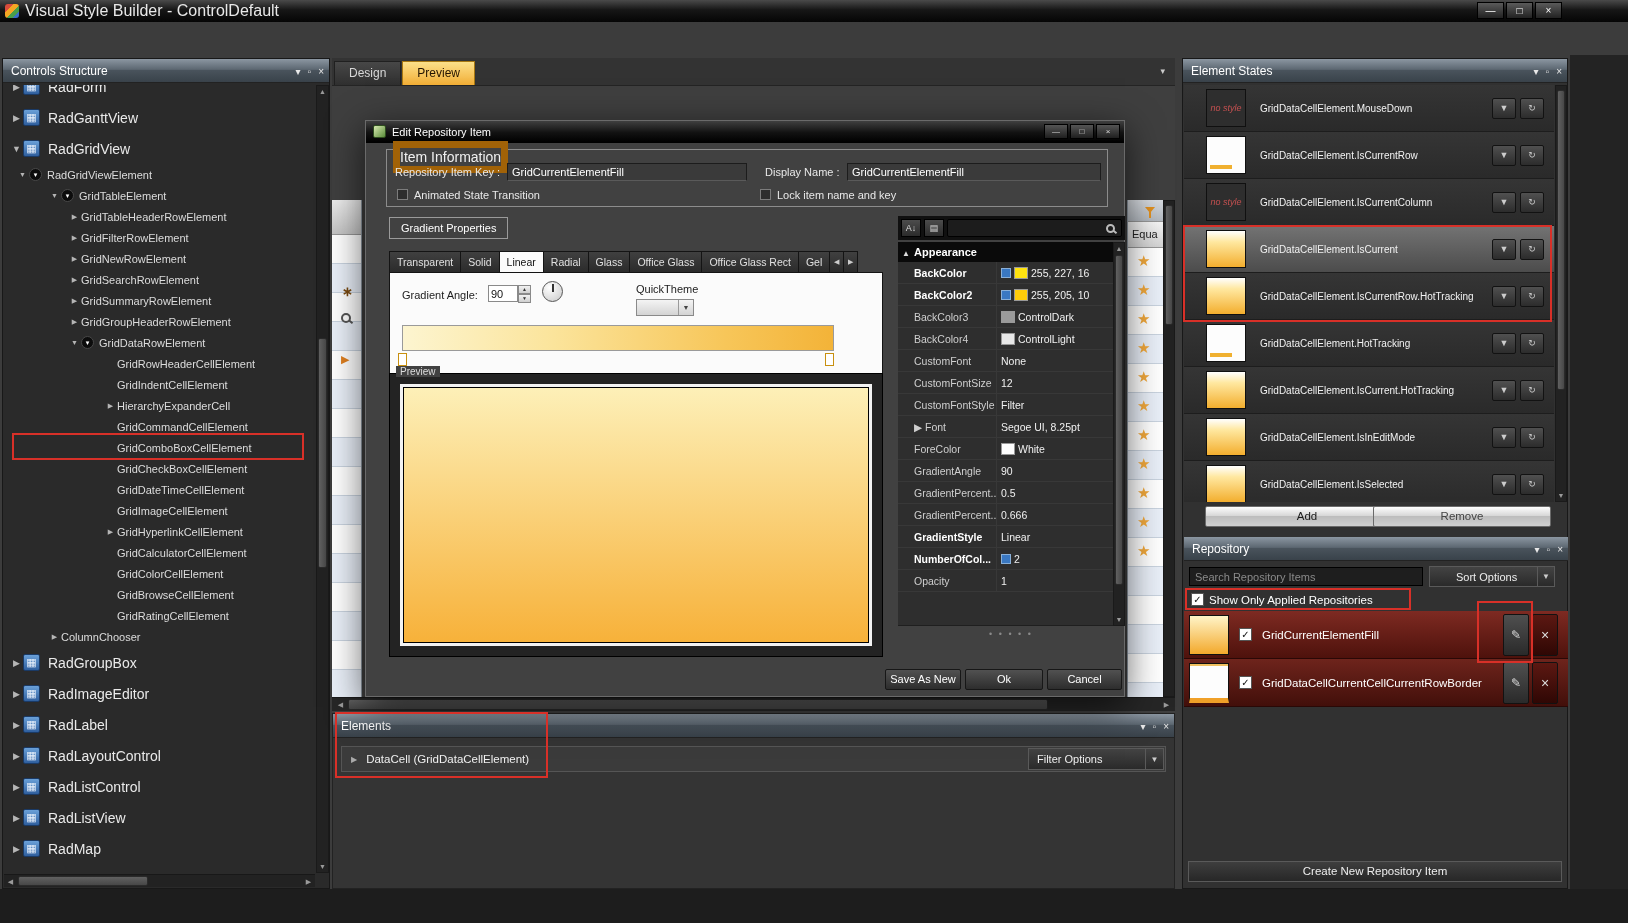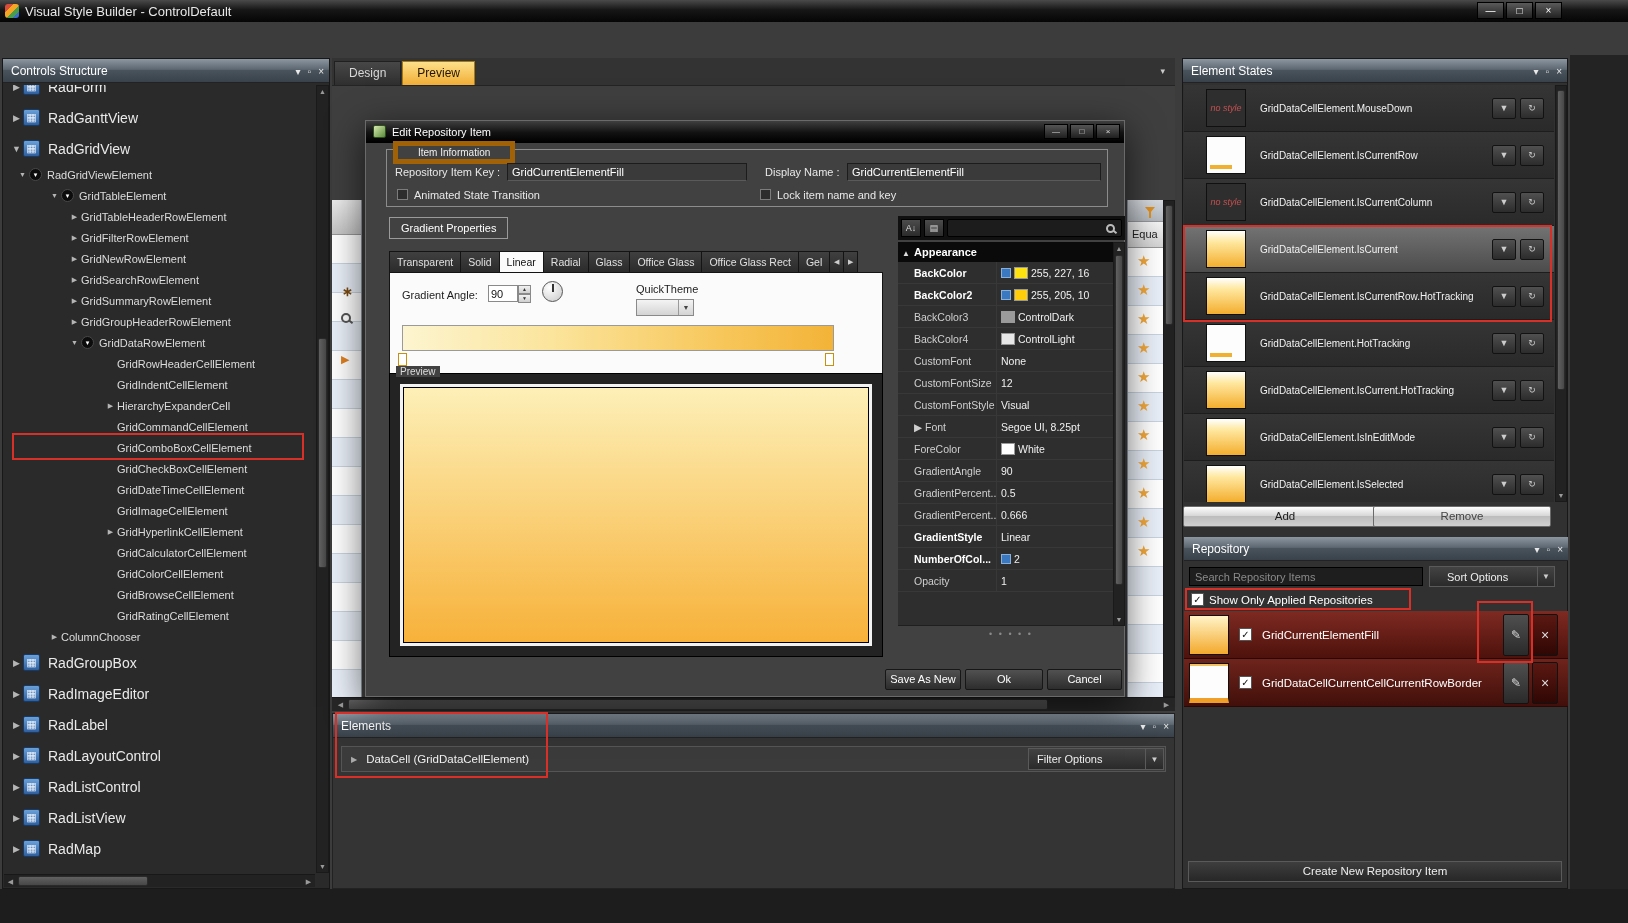--- a/index.html
+++ b/index.html
@@ -2,21 +2,21 @@
 <html><head>
 <meta charset="utf-8">
 <style>
 *{margin:0;padding:0;box-sizing:border-box}
 html,body{width:1628px;height:923px;overflow:hidden;background:#3c3c3c;font-family:"Liberation Sans",sans-serif}
 #app{position:relative;width:1628px;height:923px;font-size:12px}
 
 
 #titlebar{position:absolute;left:0;top:0;width:1628px;height:22px;background:linear-gradient(180deg,#4a4a4a,#161616 45%,#050505);display:flex;align-items:center;padding-left:5px;z-index:30}
 .app-icon{width:14px;height:14px;border-radius:3px;background:linear-gradient(135deg,#d84c3c 0 30%,#f5a623 30% 55%,#4a9e4a 55% 78%,#3a6cc8 78%);margin-right:6px;flex:none}
-#window-title{color:#e8e8e8;font-size:13px;white-space:nowrap}
+#window-title{color:#e8e8e8;font-size:16px;white-space:nowrap}
 #win-btns{position:absolute;right:66px;top:2px;display:flex;gap:2px}
 .wbtn{width:27px;height:17px;background:linear-gradient(180deg,#5a5a5a,#222);border:1px solid #000;color:#fff;font-size:10px;display:flex;align-items:center;justify-content:center}
 #menubar{position:absolute;left:0;top:22px;width:1628px;height:33px;background:#282828;border-bottom:1px solid #191919;display:flex;align-items:center;padding-left:4px;z-index:29}
 .menu-item{color:#e8e8e8;font-size:12px;padding:4px 10px}
 #right-band{position:absolute;left:1570px;top:55px;width:58px;height:834px;background:#232323}
 #bottom-strip{position:absolute;left:0;top:889px;width:1628px;height:34px;background:#1d1d1d}
 
 
 .phead{height:24px;background:linear-gradient(180deg,#8b96a1,#5d6872 45%,#49535c 50%,#39424a);position:relative;border-bottom:1px solid #222}
 .ptitle{color:#fff;font-size:12px;line-height:24px;padding-left:8px;white-space:nowrap}
@@ -71,21 +71,21 @@
 #c-hscroll{position:absolute;left:0;top:611px;width:843px;height:14px;background:#262626;border-top:1px solid #1a1a1a}
 
 
 #dialog{position:absolute;left:365px;top:120px;width:760px;height:577px;background:#414141;border:1px solid #6a6a6a;box-shadow:0 10px 35px rgba(0,0,0,.65);z-index:20}
 .dlg-title{height:22px;background:linear-gradient(180deg,#3f3f3f,#121212 55%,#000);display:flex;align-items:center;padding:0 4px;border-bottom:1px solid #000}
 .dlg-icon{width:13px;height:13px;border-radius:2px;background:linear-gradient(135deg,#d8eab0,#5a8c3a);border:1px solid #2f4f1f;margin:0 6px 0 3px;flex:none}
 .dlg-title .t{color:#fff;font-size:11px}
 .dbtns{margin-left:auto;display:flex;gap:2px}
 .dbtn{width:24px;height:15px;background:linear-gradient(180deg,#555,#1f1f1f);border:1px solid #000;color:#ddd;font-size:8px;display:flex;align-items:center;justify-content:center}
 .group{position:absolute;left:20px;top:28px;width:722px;height:58px;border:1px solid #8c8c8c}
-.group-label{position:absolute;left:6px;top:-9px;padding:1px 20px;border:5px solid #a16207;background:#414141;color:#f0f0f0;font-size:10px}
+.group-label{position:absolute;left:6px;top:-9px;padding:1px 0;border:7px solid #a16207;background:#414141;color:#f0f0f0;font-size:14px}
 .flabel{position:absolute;color:#e8e8e8;font-size:11px;white-space:nowrap}
 .tbox{position:absolute;height:18px;background:#3a3a3a;border:1px solid #1c1c1c;border-bottom-color:#5a5a5a;color:#fff;font-size:11px;padding:0 4px;font-family:inherit;outline:none}
 .cbx{position:absolute;width:11px;height:11px;background:#2d2d2d;border:1px solid #7c7c7c}
 .gp-tab{position:absolute;left:23px;top:96px;padding:4px 11px;border:1px solid #9a9a9a;background:#414141;color:#fff;font-size:11px}
 #style-tabs{position:absolute;left:23px;top:130px;display:flex;height:22px}
 .stab{padding:4px 7px;font-size:10.5px;color:#e0e0e0;background:linear-gradient(180deg,#404040,#2b2b2b);border:1px solid #141414;margin-right:-1px;white-space:nowrap}
 .stab.active{background:#fbfbfb;color:#101010;z-index:2}
 .stab-scroll{width:15px;display:flex;align-items:center;justify-content:center;font-size:7px;color:#ccc;background:linear-gradient(180deg,#404040,#2b2b2b);border:1px solid #141414;margin-right:-1px}
 .white-panel{position:absolute;left:23px;top:151px;width:494px;height:127px;background:#fbfbfb;border:1px solid #141414}
 .blbl{position:absolute;color:#1c1c1c;font-size:11px;white-space:nowrap}
@@ -140,21 +140,21 @@
 .sicon.row{background:#fdfdfd;position:relative}
 .sicon.row::after{content:'';position:absolute;left:3px;bottom:4px;width:22px;height:4px;background:#f0b030}
 .sicon.no-style{background:#2e2e2e;color:#c45050;font-size:9px;font-style:italic}
 .slabel{flex:1;color:#f2f2f2;font-size:10px;white-space:nowrap;overflow:hidden}
 .sbtn{width:24px;height:21px;background:linear-gradient(180deg,#505050,#2c2c2c);border:1px solid #121212;color:#ccc;font-size:9px;display:flex;align-items:center;justify-content:center;margin-left:4px;border-radius:2px;flex:none}
 #es-scroll{left:372px;top:26px;width:12px;height:417px}
 .lg-btn{position:absolute;height:21px;background:linear-gradient(180deg,#fdfdfd,#d8d8d8 45%,#bdbdbd 50%,#d0d0d0);border:1px solid #6a6a6a;border-radius:2px;color:#1a1a1a;font-size:11.5px;text-align:center;line-height:19px}
 #repo-head{position:absolute;left:1px;top:478px;width:384px}
 #repo-search{position:absolute;left:6px;top:508px;width:234px;height:19px;background:#1e1e1e;border:1px solid #000;color:#ccc;font-size:11px;padding:0 5px;font-family:inherit;outline:none}
 #repo-search::placeholder{color:#8a8a8a}
-.sort-btn{position:absolute;left:246px;top:507px;width:126px;height:21px;background:linear-gradient(180deg,#434343,#2a2a2a);border:1px solid #5a5a5a;color:#eee;font-size:11px;display:flex;align-items:center;padding-left:17px}
+.sort-btn{position:absolute;left:246px;top:507px;width:126px;height:21px;background:linear-gradient(180deg,#434343,#2a2a2a);border:1px solid #5a5a5a;color:#eee;font-size:11px;display:flex;align-items:center;padding-left:26px}
 .sort-btn .dd{margin-left:auto;width:17px;height:100%;border-left:1px solid #5a5a5a;display:flex;align-items:center;justify-content:center;font-size:8px;color:#ccc}
 #showonly{position:absolute;left:8px;top:534px;display:flex;align-items:center;gap:5px;color:#fff;font-size:11.5px}
 #repo-items{position:absolute;left:1px;top:552px;width:384px}
 .rrow{display:flex;align-items:center;height:48px;background:linear-gradient(180deg,#7e2a22,#4e120c);border-bottom:1px solid #2a0806;padding:2px 10px 2px 5px}
 .rrow.alt{background:linear-gradient(180deg,#6e241c,#420f0a)}
 .rswatch{width:40px;height:40px;border:1px solid #101010;flex:none}
 .rswatch.gradient{background:linear-gradient(180deg,#fff4c8,#f3a92c)}
 .rswatch.border{background:#fdfdfd;border-bottom:5px solid #f0a028;box-shadow:inset 0 2px 0 #f0c060}
 .rrow .cb-white{margin:0 10px}
 .rlabel{flex:1;color:#fff;font-size:11.5px;white-space:nowrap;overflow:hidden}
@@ -498,21 +498,21 @@
         </div>
         <div class="prow">
           <span class="pname">CustomFontSize</span>
           <span class="pval">
             <span class="pvtext">12</span>
           </span>
         </div>
         <div class="prow">
           <span class="pname">CustomFontStyle</span>
           <span class="pval">
-            <span class="pvtext">Visual</span>
+            <span class="pvtext">Filter</span>
           </span>
         </div>
         <div class="prow">
           <span class="pname">▶ Font</span>
           <span class="pval">
             <span class="pvtext">Segoe UI, 8.25pt</span>
           </span>
         </div>
         <div class="prow">
           <span class="pname">ForeColor</span>
@@ -653,21 +653,21 @@
           <span class="sicon fill"></span>
           <span class="slabel">GridDataCellElement.IsSelected</span>
           <span class="sbtn">▼</span>
           <span class="sbtn">↻</span>
         </div>
       </div>
     <div id="es-scroll" class="vtrack">
       <div class="vthumb" style="top:4px;height:300px"></div>
       <span class="sarr" style="bottom:2px">▼</span>
     </div>
-    <div class="lg-btn" style="left:0;top:447px;width:204px">Add</div>
+    <div class="lg-btn" style="left:22px;top:447px;width:204px">Add</div>
     <div class="lg-btn" style="left:190px;top:447px;width:178px;color:#444">Remove</div>
 
     <div id="repo-head" class="phead">
       <span class="ptitle">Repository</span>
       <span class="picons">
         <span>▾</span>
         <span>▫</span>
         <span>×</span>
       </span>
     </div>

